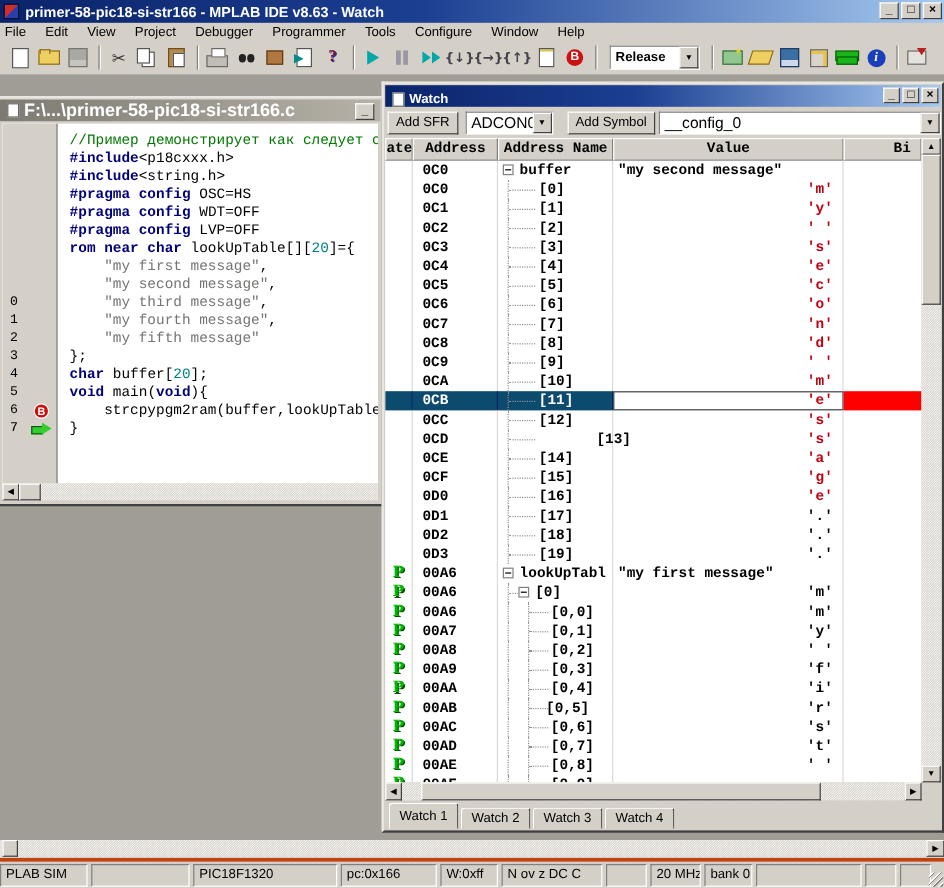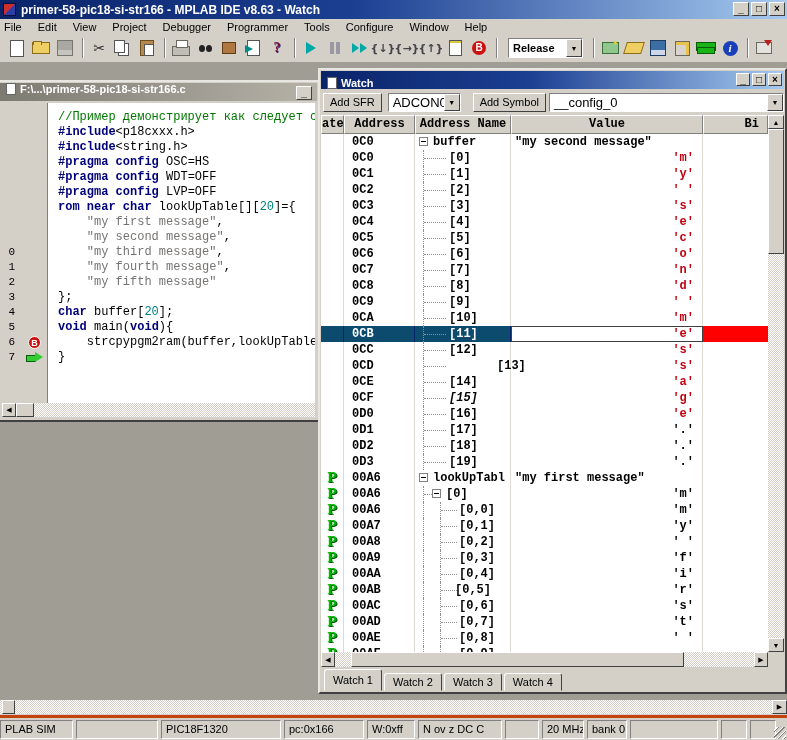--- a/index.html
+++ b/index.html
@@ -65,22 +65,22 @@
   .release .rval{width:57px;font:bold 11px/18px "Liberation Sans",sans-serif;padding-left:4px;}
   .release .rdrop{width:16px;background:#d4d0c8;border:1px solid;border-color:#fff #404040 #404040 #fff;
      font-size:7px;line-height:17px;text-align:center;}
 
   
   .mdi{position:absolute;left:0;top:62px;width:787px;height:638px;background:#a09d95;}
 
   
   .editor-win{position:absolute;left:-3px;top:80px;width:323px;height:342px;z-index:2;
     background:#d4d0c8;border:2px solid;border-color:#e8e6e1 #404040 #404040 #e8e6e1;padding:1px;}
-  .editor-title{height:18px;background:linear-gradient(90deg,#7d7a72,#b6b2a8);display:flex;align-items:flex-start;
-    color:#fff;font-weight:bold;font-size:11px;white-space:nowrap;overflow:hidden;}
+  .editor-title{height:18px;background:linear-gradient(90deg,#7d7a72,#b6b2a8);display:flex;align-items:center;
+    color:#fff;font-weight:bold;font-size:15px;white-space:nowrap;overflow:hidden;}
   .doc-icon{flex:none;width:10px;height:12px;background:#fff;border:1px solid #666;margin:0 4px 0 6px;}
   .ed-min{position:absolute;top:4px;right:6px;}
   .editor-body{position:absolute;left:3px;top:21px;right:3px;bottom:17px;background:#fff;overflow:hidden;}
   .gutter-strip{position:absolute;left:0;top:0;bottom:0;width:46px;background:#d4d0c8;border-right:1px solid #808080;}
   .code-line{position:absolute;left:0;right:0;height:15px;font-family:"Liberation Mono","DejaVu Sans Mono",monospace;
     font-size:12px;line-height:15px;white-space:pre;}
   .lnum{position:absolute;left:0;width:13px;text-align:right;font-size:11px;}
   .ltext{position:absolute;left:56px;}
   .seg-cm{color:#007800;}
   .seg-kw{color:#00007a;font-weight:bold;}
@@ -475,21 +475,21 @@
             </div>
             <div class="c-val va-r vr">'a'</div>
             <div class="c-bi"></div>
           </div>
           <div class="wrow">
             <div class="c-upd"></div>
             <div class="c-addr">0CF</div>
             <div class="c-sym">
               <div class="tr1"></div>
               <div class="ld" style="left: 9px; width: 22px;"></div>
-              <div class="nm" style="left: 34px; font-style: italic;">[15]</div>
+              <div class="nm" style="left: 34px;">[15]</div>
             </div>
             <div class="c-val va-r vr">'g'</div>
             <div class="c-bi"></div>
           </div>
           <div class="wrow">
             <div class="c-upd"></div>
             <div class="c-addr">0D0</div>
             <div class="c-sym">
               <div class="tr1"></div>
               <div class="ld" style="left: 9px; width: 22px;"></div>

